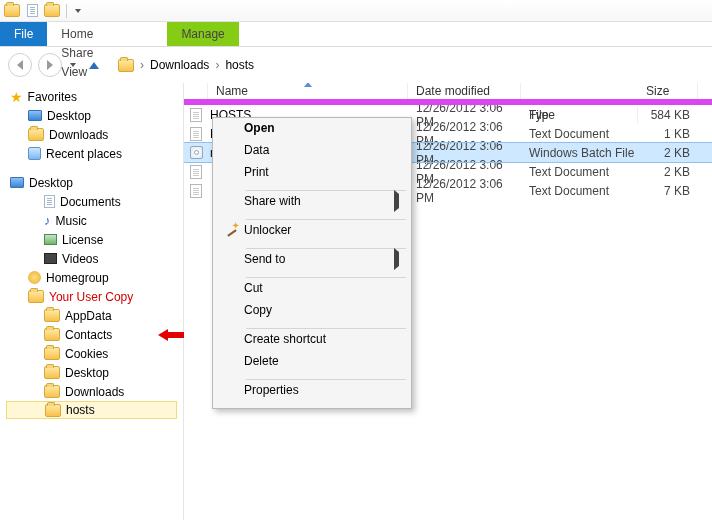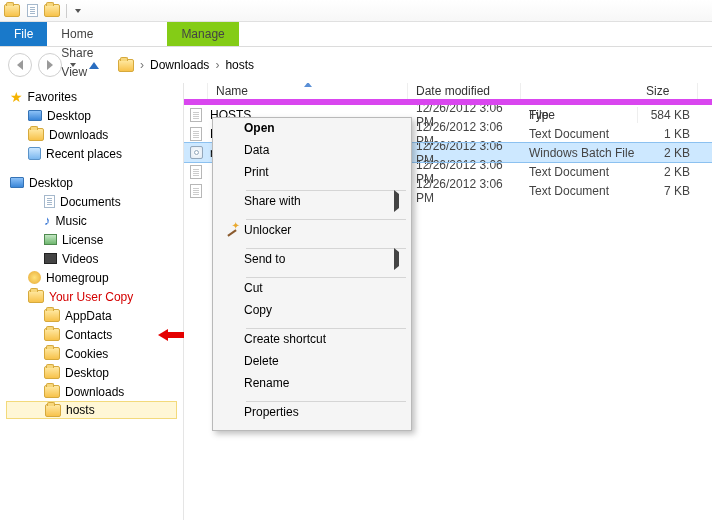--- a/index.html
+++ b/index.html
@@ -326,24 +326,20 @@
         </div>
       <div class="ctx-sep"></div>
       <div class="ctx-item">
           <span class="iccol"></span>
           <span class="lbl">Create shortcut</span>
         </div>
       <div class="ctx-item">
           <span class="iccol"></span>
           <span class="lbl">Delete</span>
         </div>
-      <div class="ctx-item">
-          <span class="iccol"></span>
-          <span class="lbl">Rename</span>
-        </div>
       <div class="ctx-sep"></div>
       <div class="ctx-item">
           <span class="iccol"></span>
           <span class="lbl">Properties</span>
         </div>
     </div>
   </div>
 </div>
 
 </body></html>

